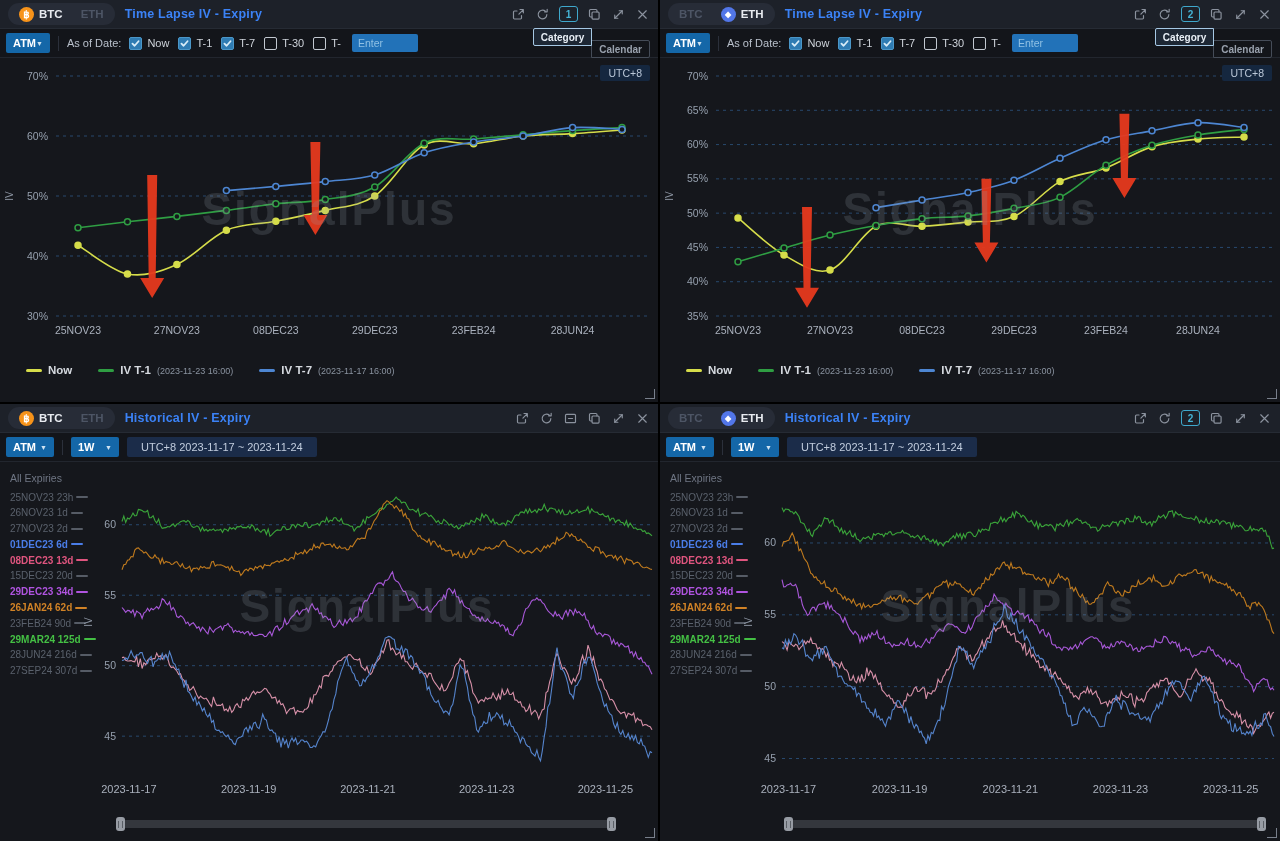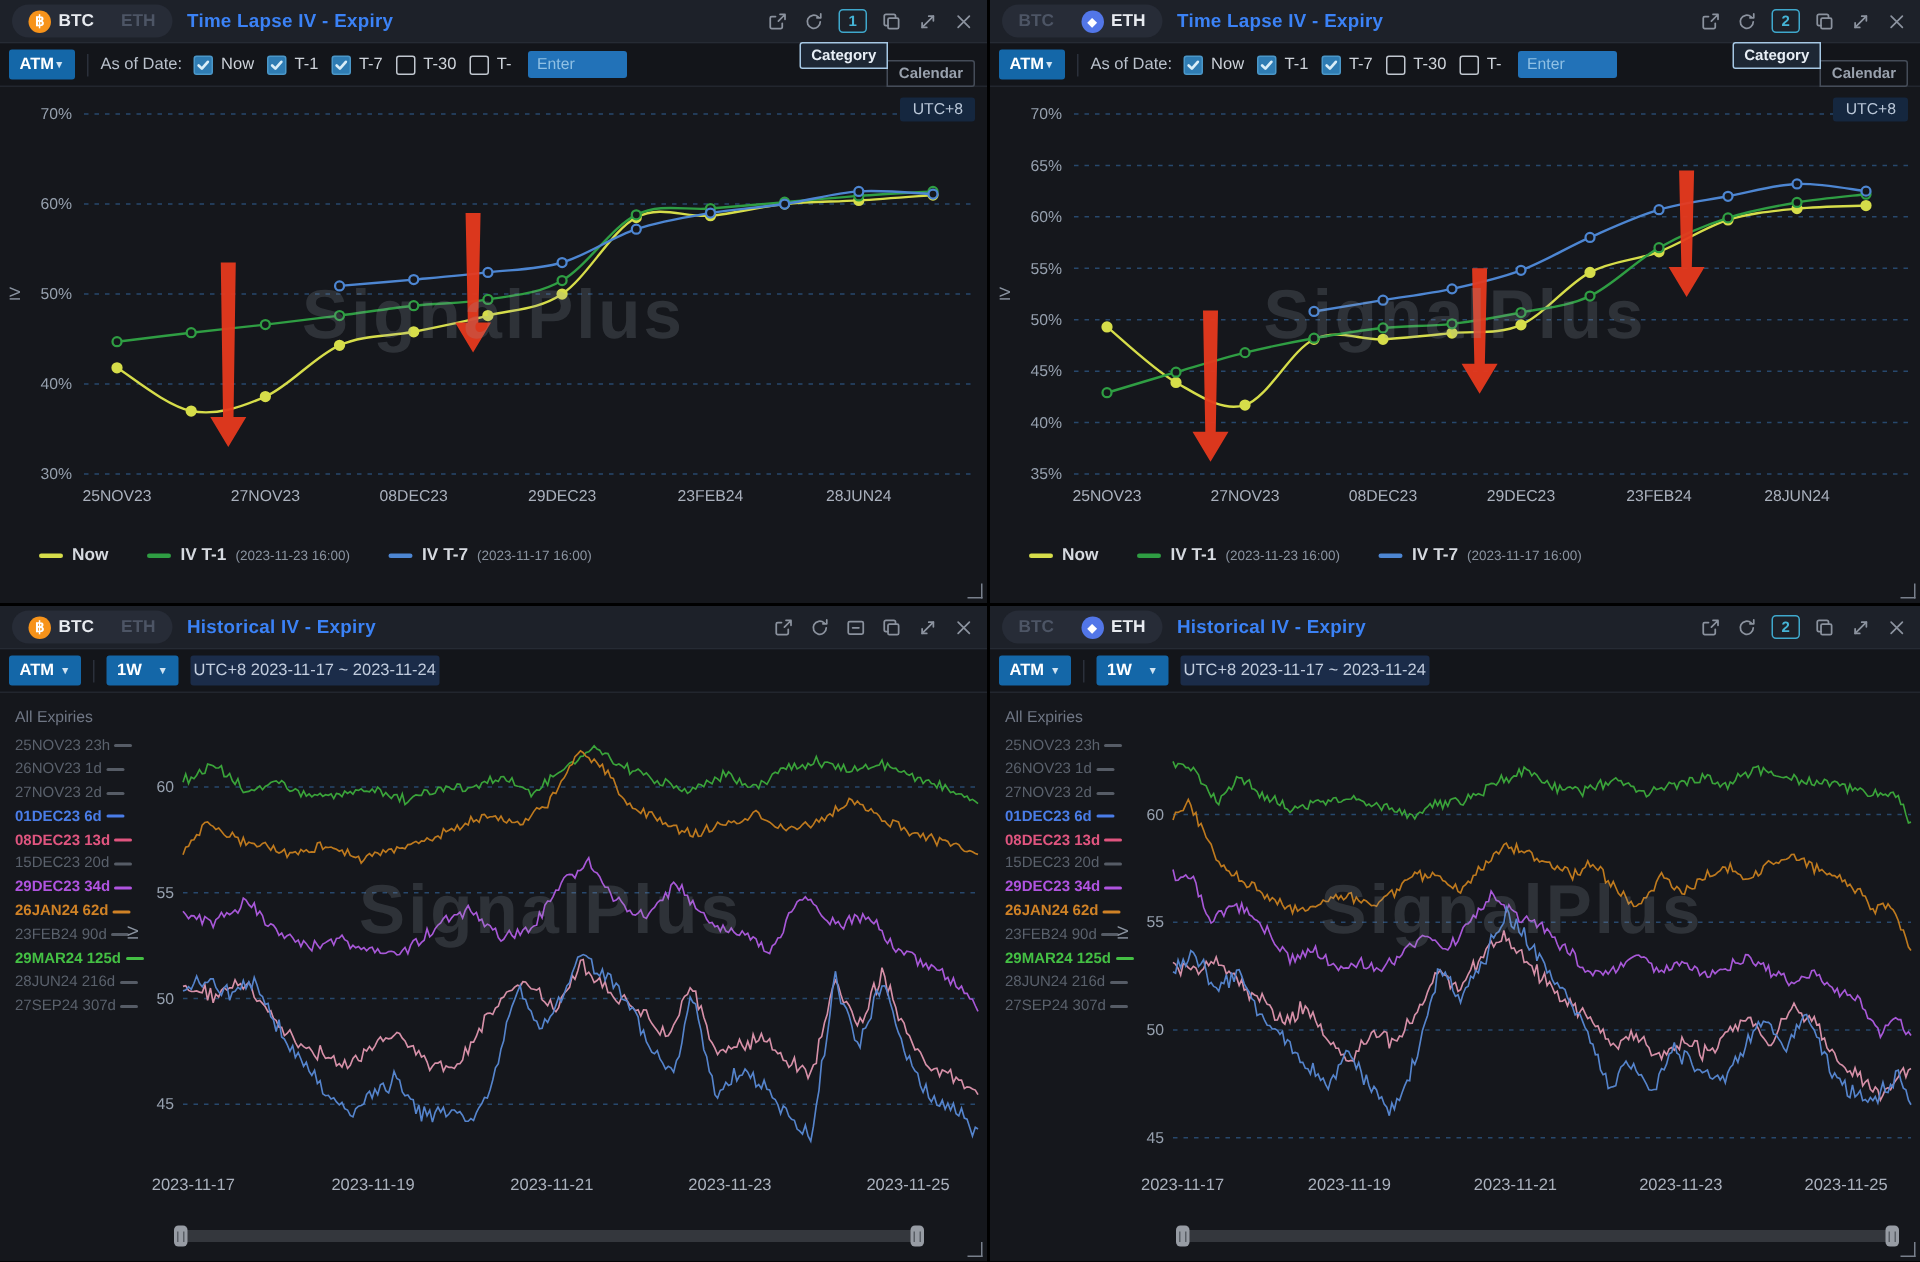--- a/index.html
+++ b/index.html
@@ -32,21 +32,21 @@
   .cbbox{width:13px;height:13px;border-radius:2px;display:flex;align-items:center;justify-content:center;box-sizing:border-box;}
   .cbbox.on{background:#2f7cb3;border:1px solid #4b97c8;}
   .cbbox.off{background:transparent;border:1px solid #c2c8d0;}
   .cbbox svg{width:9px;height:9px;stroke:#d9edf8;stroke-width:2;fill:none;stroke-linecap:round;stroke-linejoin:round;}
   .enter{width:54px;height:18px;background:#2272b8;border-radius:2px;color:#8fc0e4;font-size:10.5px;display:flex;align-items:center;padding:0 6px;cursor:text;}
   .segtoggle{margin-left:auto;display:flex;margin-right:2px;}
   .seg{height:18px;padding:4px 7px;font-size:10px;font-weight:bold;display:flex;align-items:center;border:1px solid #454c58;color:#99a1ad;background:transparent;box-sizing:border-box;cursor:pointer;}
   .seg.active{border-color:#a6c8e4;color:#e8eff6;background:#1d2734;position:relative;z-index:1;}
   .seg:first-child{border-radius:2px 0 0 2px;}
   .seg:last-child{border-radius:0 2px 2px 0;margin-left:-1px;margin-top:12px;}
-  .chip{background:#1b2c49;color:#c2cdde;font-size:11px;height:20px;display:flex;align-items:center;padding:0 2px;border-radius:2px;}
+  .chip{background:#1b2c49;color:#c2cdde;font-size:11px;height:20px;display:flex;align-items:center;padding:0 14px;border-radius:2px;}
   
   .pchart{flex:1;position:relative;min-height:0;}
   .pchart svg,.histsvg{position:absolute;inset:0;width:100%;height:100%;}
   .utc{position:absolute;top:7px;right:8px;background:#15273f;color:#bac7d8;font-size:10.5px;padding:2px 8px;border-radius:2px;}
   .watermark{position:absolute;left:0;right:0;top:36%;text-align:center;font-size:46px;font-weight:bold;color:rgba(150,160,172,.20);letter-spacing:2px;pointer-events:none;}
   .legend{position:absolute;left:26px;bottom:26px;display:flex;align-items:center;gap:26px;}
   .litem{display:flex;align-items:baseline;gap:6px;}
   .ldash{width:16px;height:3px;border-radius:2px;align-self:center;}
   .lname{font-size:11.5px;font-weight:bold;color:#d6dae0;}
   .ltime{font-size:9px;color:#8a93a0;}

